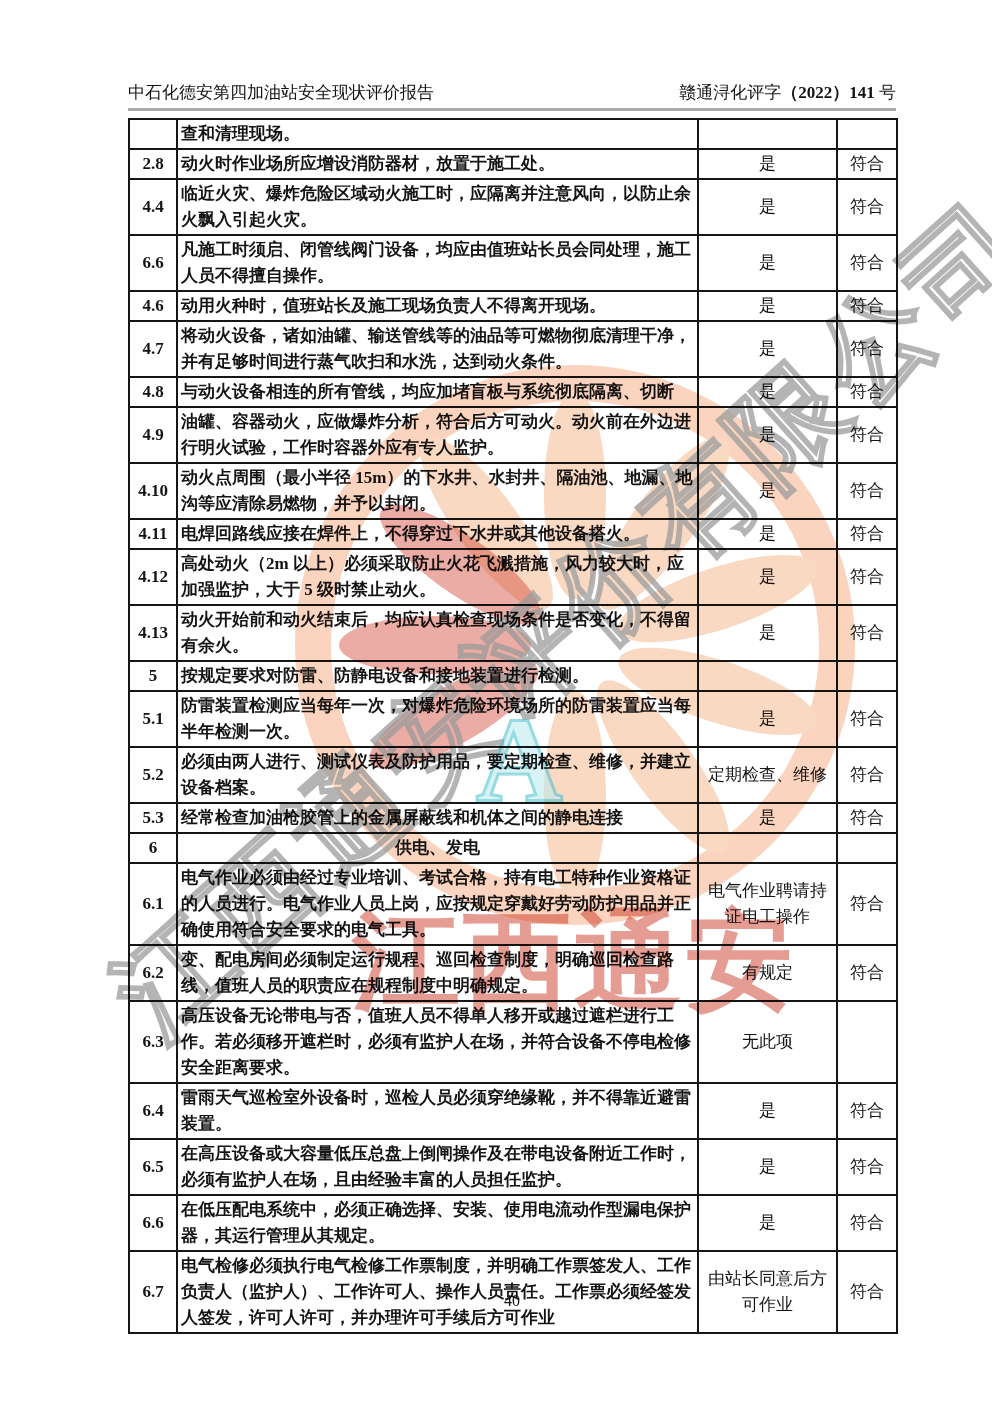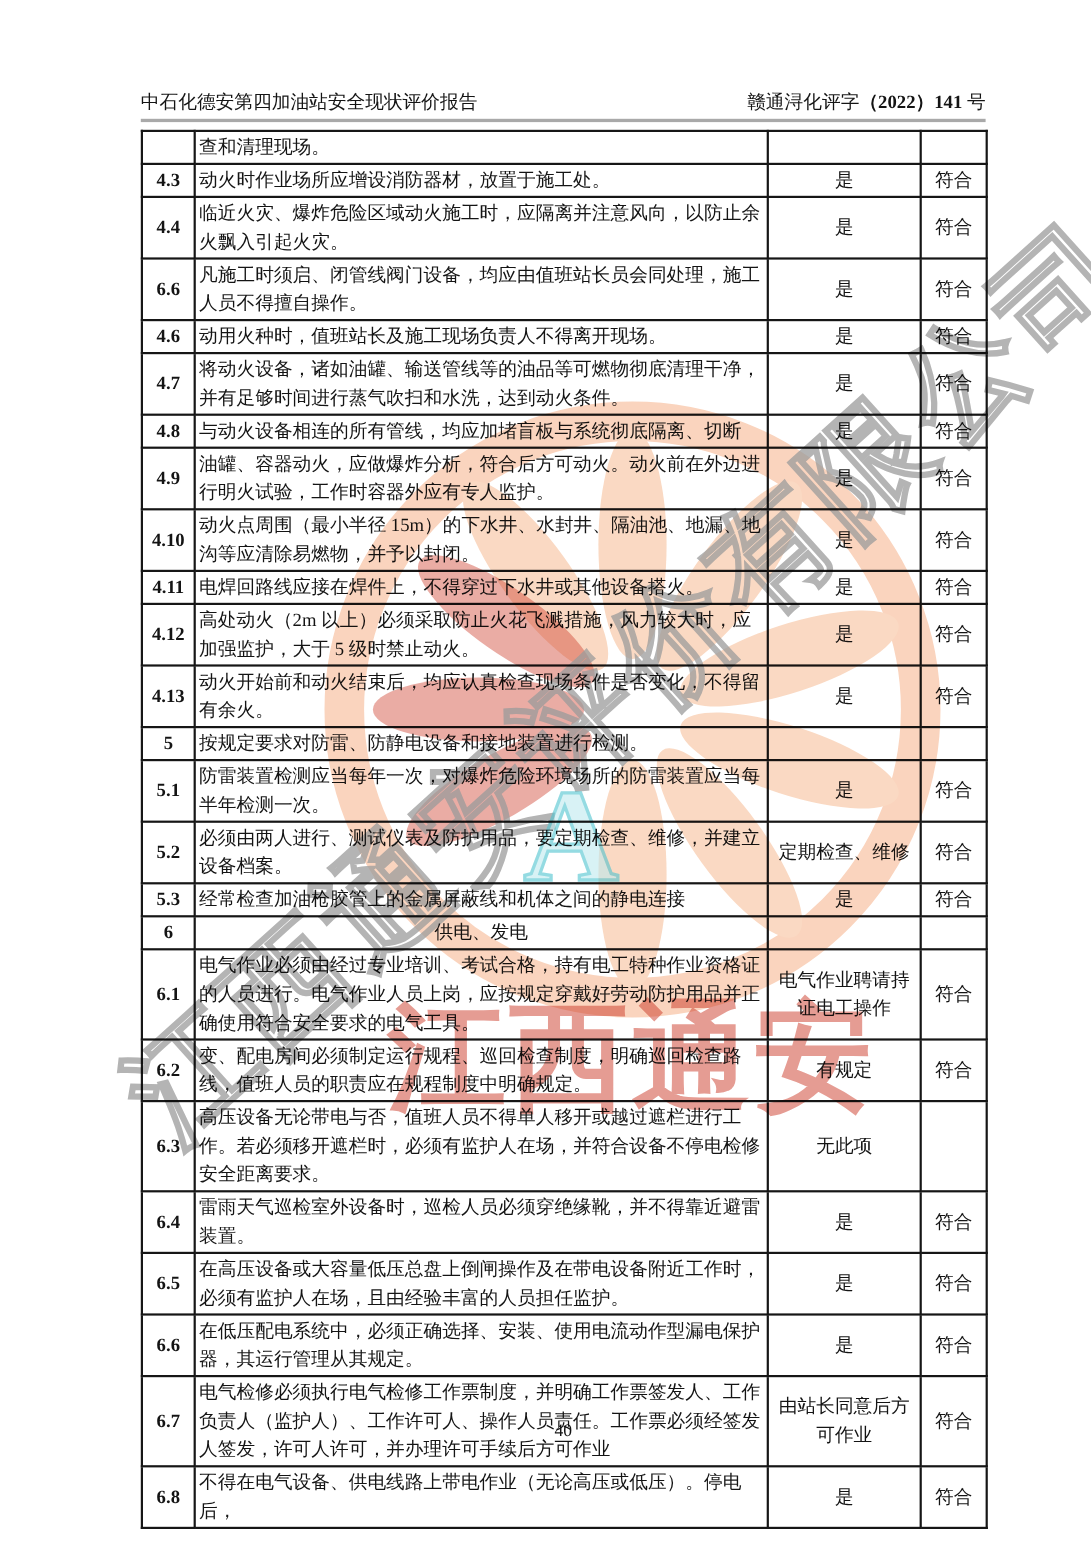--- a/index.html
+++ b/index.html
@@ -22,21 +22,21 @@
     border-collapse:collapse; table-layout:fixed;
   }
   table.checklist td {
     border:2px solid #161616;
     font-size:17px; line-height:26px;
     padding:1px 3px;
     vertical-align:middle;
     word-break:break-all;
   }
   td.num  { font-weight:bold; text-align:center; font-size:16px; padding:1px 0; }
-  td.desc { text-align:left; }
+  td.desc { text-align:left;font-weight:bold; }
   td.desc.center { text-align:center; }
   td.ans, td.conf { text-align:center; }
   .pageno {
     position:absolute; left:128px; top:1292px; width:768px;
     text-align:center; font-size:16px;
   }
   .wm {
     position:absolute; left:0; top:0; width:992px; height:1403px;
     pointer-events:none; mix-blend-mode:multiply; z-index:5;
   }
@@ -60,21 +60,21 @@
         <col style="width:60px">
     </colgroup>
     <tbody>
         <tr>
       <td class="num"></td>
       <td class="desc">查和清理现场。</td>
       <td class="ans"></td>
       <td class="conf"></td>
     </tr>
         <tr>
-      <td class="num">4.3</td>
+      <td class="num">2.8</td>
       <td class="desc">动火时作业场所应增设消防器材，放置于施工处。</td>
       <td class="ans">是</td>
       <td class="conf">符合</td>
     </tr>
         <tr>
       <td class="num">4.4</td>
       <td class="desc">临近火灾、爆炸危险区域动火施工时，应隔离并注意风向，以防止余火飘入引起火灾。</td>
       <td class="ans">是</td>
       <td class="conf">符合</td>
     </tr>
@@ -195,26 +195,20 @@
         <tr>
       <td class="num">6.6</td>
       <td class="desc">在低压配电系统中，必须正确选择、安装、使用电流动作型漏电保护器，其运行管理从其规定。</td>
       <td class="ans">是</td>
       <td class="conf">符合</td>
     </tr>
         <tr>
       <td class="num">6.7</td>
       <td class="desc">电气检修必须执行电气检修工作票制度，并明确工作票签发人、工作负责人（监护人）、工作许可人、操作人员责任。工作票必须经签发人签发，许可人许可，并办理许可手续后方可作业</td>
       <td class="ans">由站长同意后方可作业</td>
-      <td class="conf">符合</td>
-    </tr>
-        <tr>
-      <td class="num">6.8</td>
-      <td class="desc">不得在电气设备、供电线路上带电作业（无论高压或低压）。停电后，</td>
-      <td class="ans">是</td>
       <td class="conf">符合</td>
     </tr>
       </tbody>
   </table>
 
   <svg class="wm" viewBox="0 0 992 1403">
 
     <g opacity="0.32">
       <circle cx="575" cy="645" r="262" fill="none" stroke="#ef7a35" stroke-width="36"></circle>
       <g fill="#ef8a45">

